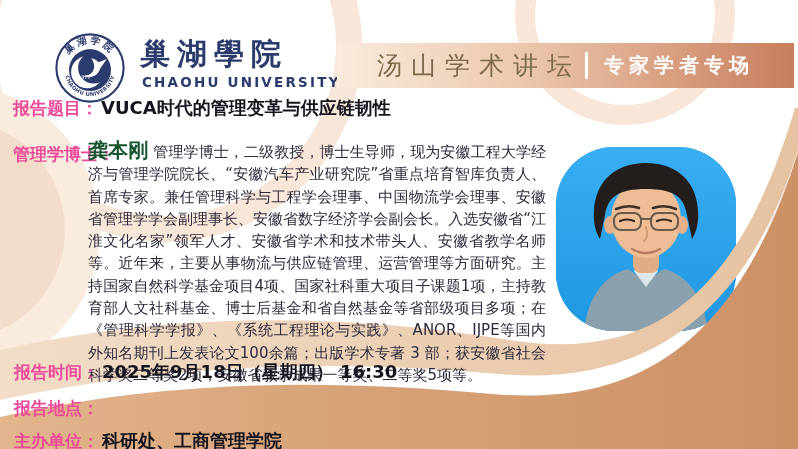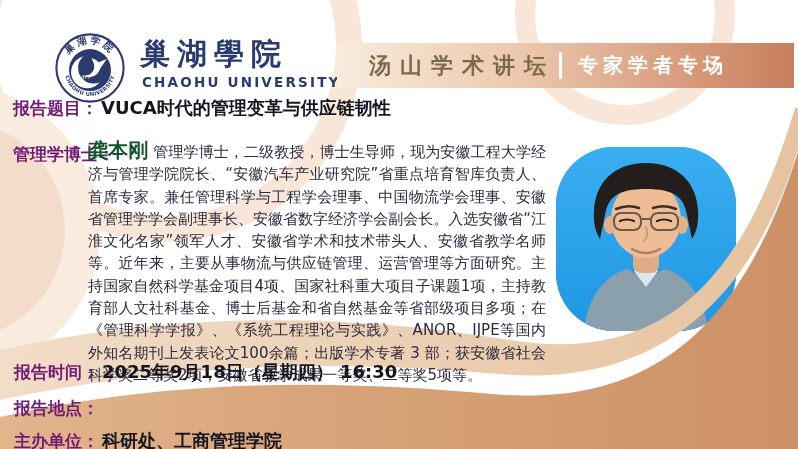--- a/index.html
+++ b/index.html
@@ -21,28 +21,28 @@
   
   .seal{position:absolute;left:55px;top:33px;width:70px;height:70px;z-index:3;}
   .cn-name{position:absolute;left:140px;top:34px;z-index:3;
     font-family:"DejaVu Serif","Liberation Serif",serif;
     font-size:30px;font-weight:bold;color:#2c3b6d;letter-spacing:7px;white-space:nowrap;}
   .en-name{position:absolute;left:142px;top:74px;z-index:3;
     font-size:13.5px;font-weight:bold;color:#2c3b6d;letter-spacing:2.2px;white-space:nowrap;}
   .banner{position:absolute;left:337px;top:43px;width:457px;height:45px;z-index:3;
     background:linear-gradient(90deg,#f9ecdd 0%,#ecc8ad 40%,#c87e5c 100%);
     display:flex;align-items:center;}
-  .banner-title{margin-left:32px;font-size:22px;font-weight:bold;color:#7d6a49;
+  .banner-title{margin-left:40px;font-size:25px;font-weight:normal;color:#7d6a49;
     letter-spacing:9px;white-space:nowrap;}
   .banner-divider{width:3px;height:27px;background:#ffffff;margin-left:4px;margin-right:16px;flex:none;}
   .banner-subtitle{font-family:"DejaVu Serif","Liberation Serif",serif;font-size:20px;
     font-weight:bold;color:#ffffff;letter-spacing:5px;white-space:nowrap;}
   
   .row{position:absolute;z-index:3;display:flex;align-items:baseline;white-space:nowrap;}
-  .label{color:#701a75;font-weight:bold;font-size:17px;flex:none;}
+  .label{color:#ec4899;font-weight:bold;font-size:17px;flex:none;}
   .value{color:#15151f;font-weight:bold;font-size:18px;margin-left:3px;}
   .row-title{left:13px;top:96px;}
   .speaker-label{position:absolute;left:13px;top:143px;z-index:3;}
   .bio{position:absolute;left:88px;top:139px;width:458px;z-index:3;margin:0;
     font-size:15px;line-height:22.3px;color:#2b2b3e;text-align:justify;}
   .speaker-name{font-size:20px;font-weight:bold;color:#14532d;margin-right:5px;}
   .row-time{left:14px;top:360px;}
   .row-venue{left:14px;top:397px;gap:8px;}
   .row-organizer{left:14px;top:429px;}
   

